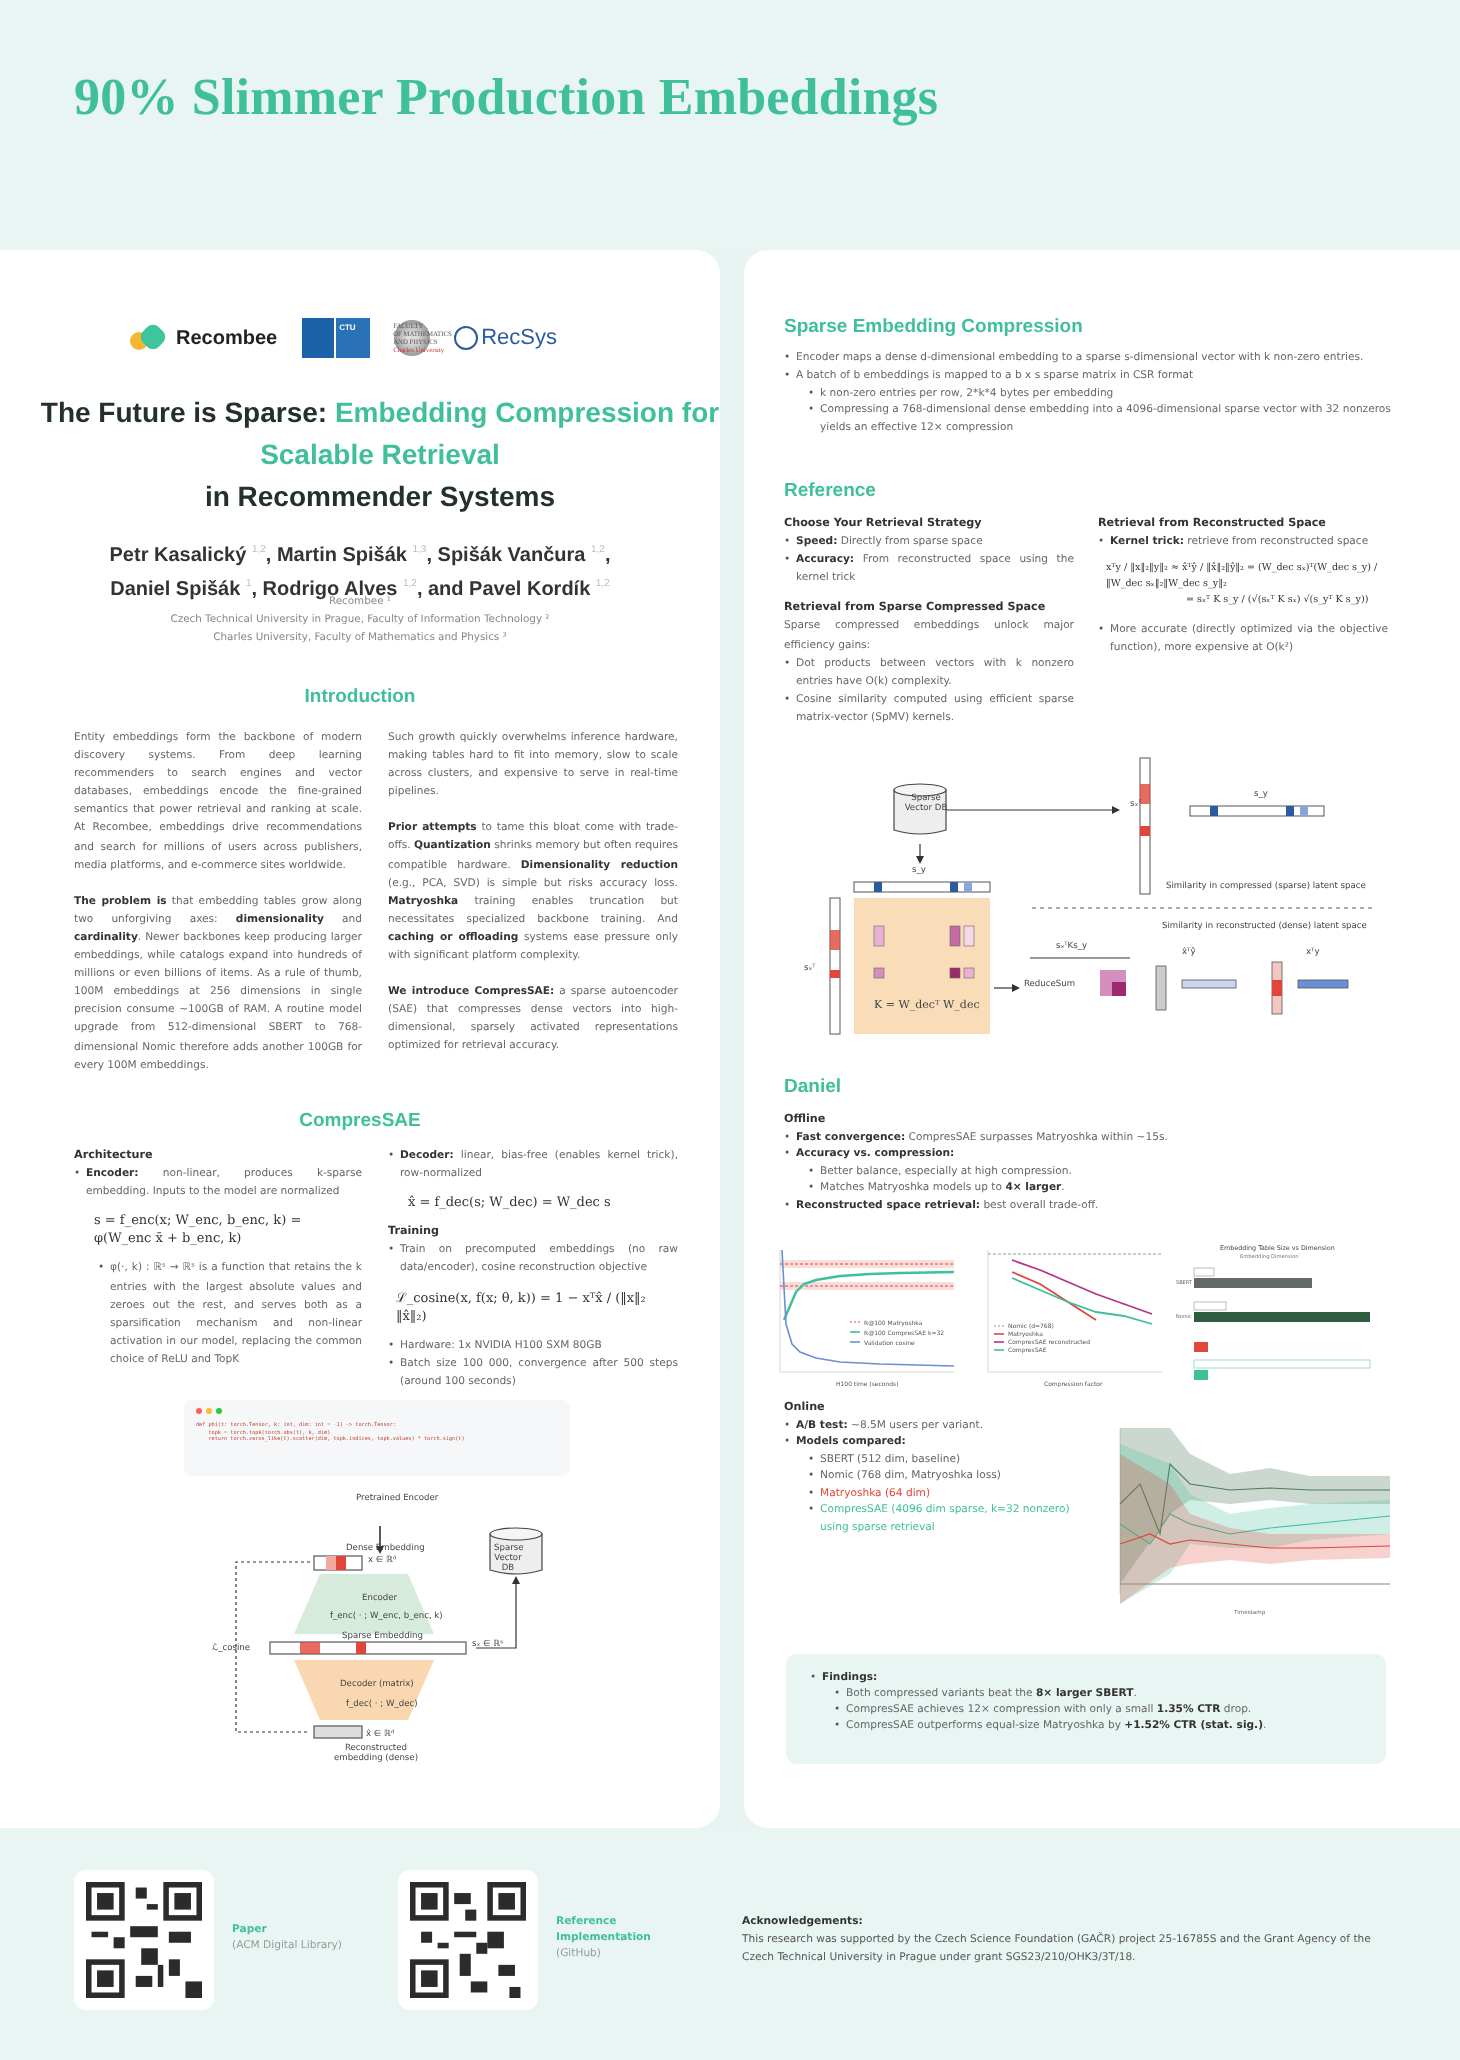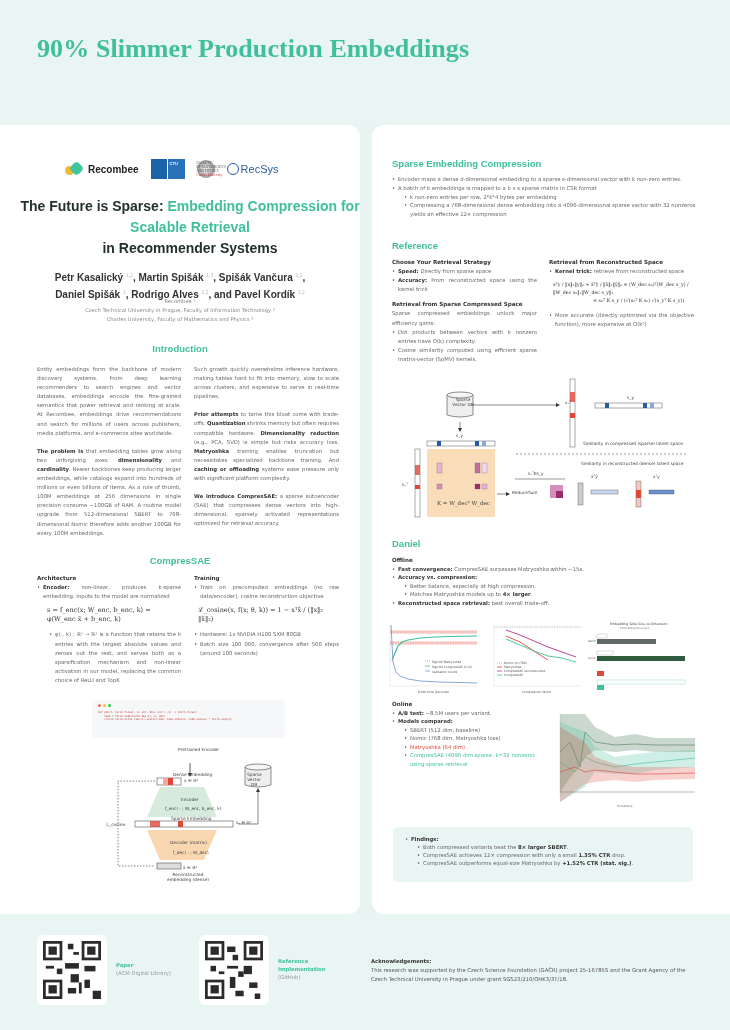--- a/index.html
+++ b/index.html
@@ -145,20 +145,25 @@
     <li><b>Encoder:</b><span> non-linear, produces k-sparse embedding. Inputs to the model are normalized</span>
       <div class="formula">s = f_enc(x; W_enc, b_enc, k) = φ(W_enc x̄ + b_enc, k)</div>
       <ul class="b">
           <li>φ(·, k) : ℝˢ → ℝˢ is a function that retains the k entries with the largest absolute values and zeroes out the rest, and serves both as a sparsification mechanism and non-linear activation in our model, replacing the common choice of ReLU and TopK</li>
         </ul>
     </li>
   </ul>
 </div>
 
 <div class="txt" style="top:574px; left:194px; width:145px;">
+  <ul class="b">
+    <li><b>Decoder:</b><span> linear, bias-free (enables kernel trick), row-normalized</span>
+      <div class="formula">x̂ = f_dec(s; W_dec) = W_dec s</div>
+    </li>
+  </ul>
   <div class="sub-h">Training</div>
   <ul class="b">
     <li>Train on precomputed embeddings (no raw data/encoder), cosine reconstruction objective</li>
   </ul>
   <div class="formula">ℒ_cosine(x, f(x; θ, k)) = 1 − xᵀx̂ / (‖x‖₂ ‖x̂‖₂)</div>
   <ul class="b">
     <li>Hardware: 1x NVIDIA H100 SXM 80GB</li>
     <li>Batch size 100 000, convergence after 500 steps (around 100 seconds)</li>
   </ul>
 </div>

